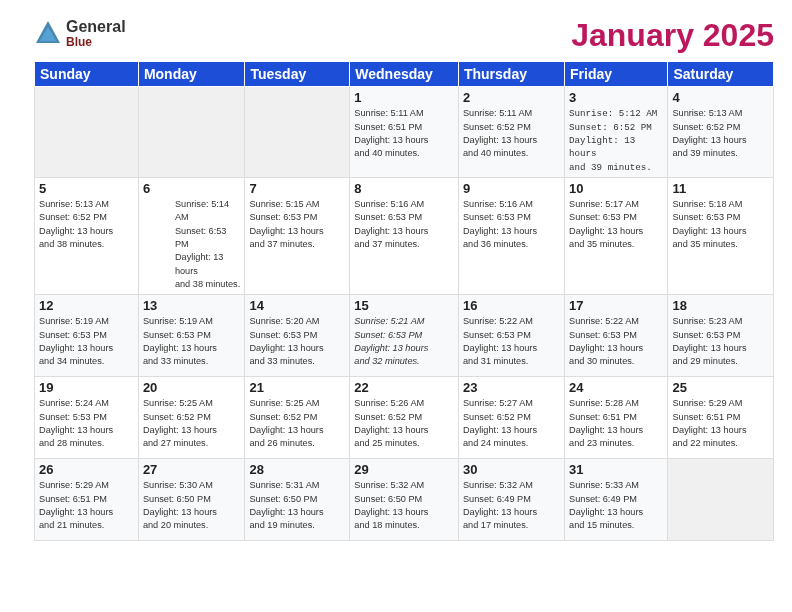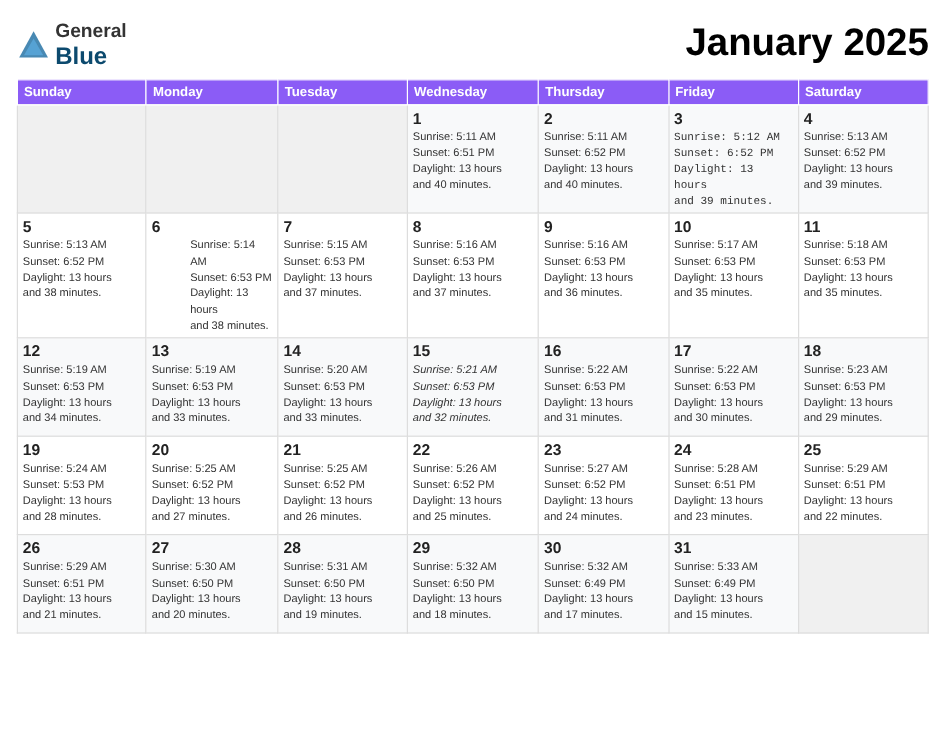--- a/index.html
+++ b/index.html
@@ -6,21 +6,21 @@
     body {
       width: 792px;
       height: 612px;
       font-family: Arial, sans-serif;
       background: #fff;
       overflow: hidden;
     }
     .page {
       width: 792px;
       height: 612px;
-      padding: 18px 18px 10px 14px;
+      padding: 18px 18px 10px 34px;
     }
     .header {
       display: flex;
       justify-content: space-between;
       align-items: flex-start;
       margin-bottom: 8px;
     }
     .logo {
       display: flex;
       align-items: center;
@@ -30,52 +30,52 @@
       display: flex;
       flex-direction: column;
       line-height: 1.1;
     }
     .logo-general {
       font-size: 16px;
       font-weight: bold;
       color: #333;
     }
     .logo-blue {
-      font-size: 20px;
-      font-weight: bold;
-      color: #0c4a6e;
+      font-size: 12px;
+      font-weight: bold;
+      color: #7f1d1d;
     }
     .logo-icon {
       width: 28px;
       height: 28px;
     }
     .title-block {
       text-align: right;
     }
     .month-title {
       font-size: 32px;
       font-weight: bold;
-      color: #000000;
+      color: #be185d;
       line-height: 1.1;
     }
     .location {
       font-size: 14px;
       color: #444;
     }
     .calendar {
       width: 100%;
       border-collapse: collapse;
       font-size: 10px;
     }
     .calendar th {
-      background-color: #8b5cf6;
+      background-color: #1d4ed8;
       color: #fff;
       text-align: left;
       padding: 4px 5px;
-      font-size: 11px;
+      font-size: 14px;
       font-weight: bold;
       border: 1px solid #fff;
     }
     .calendar td {
       vertical-align: top;
       border: 1px solid #ddd;
       padding: 3px 4px;
       width: 113px;
       height: 82px;
       background: #fff;

